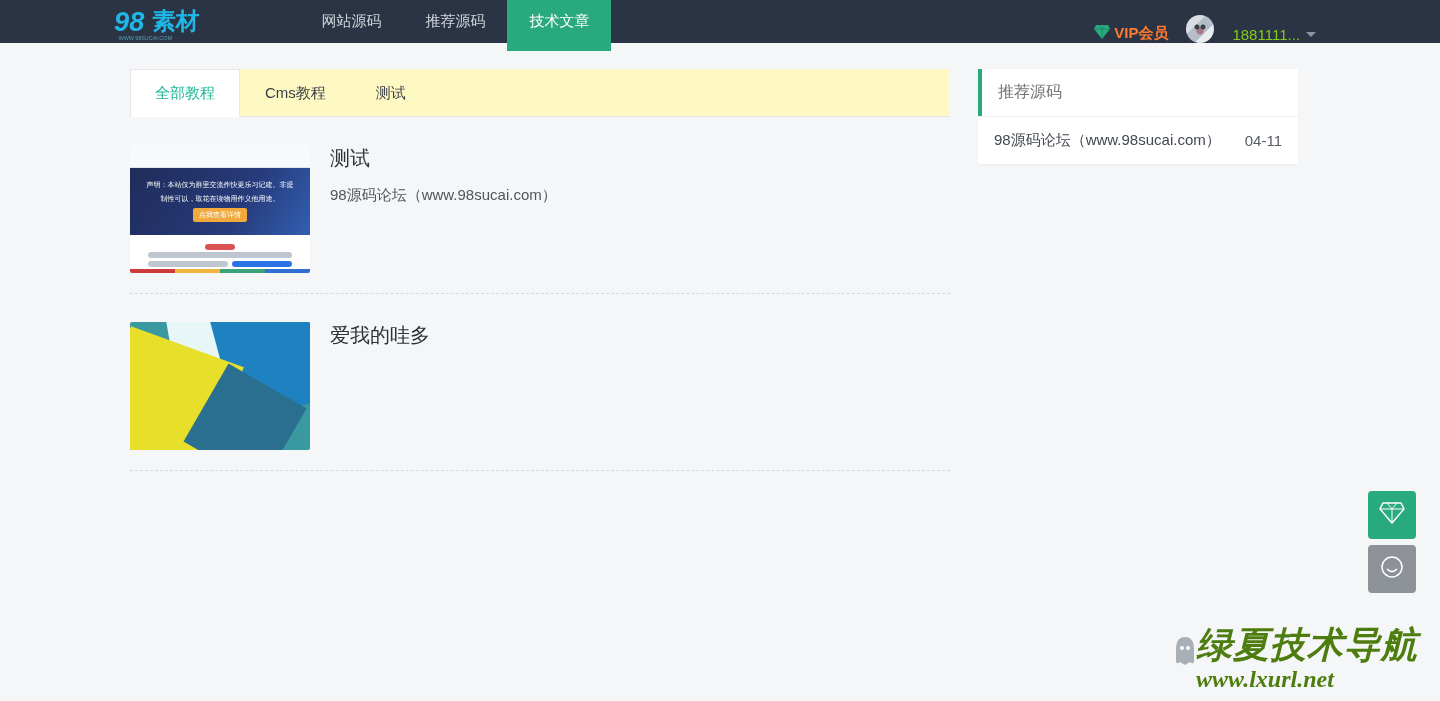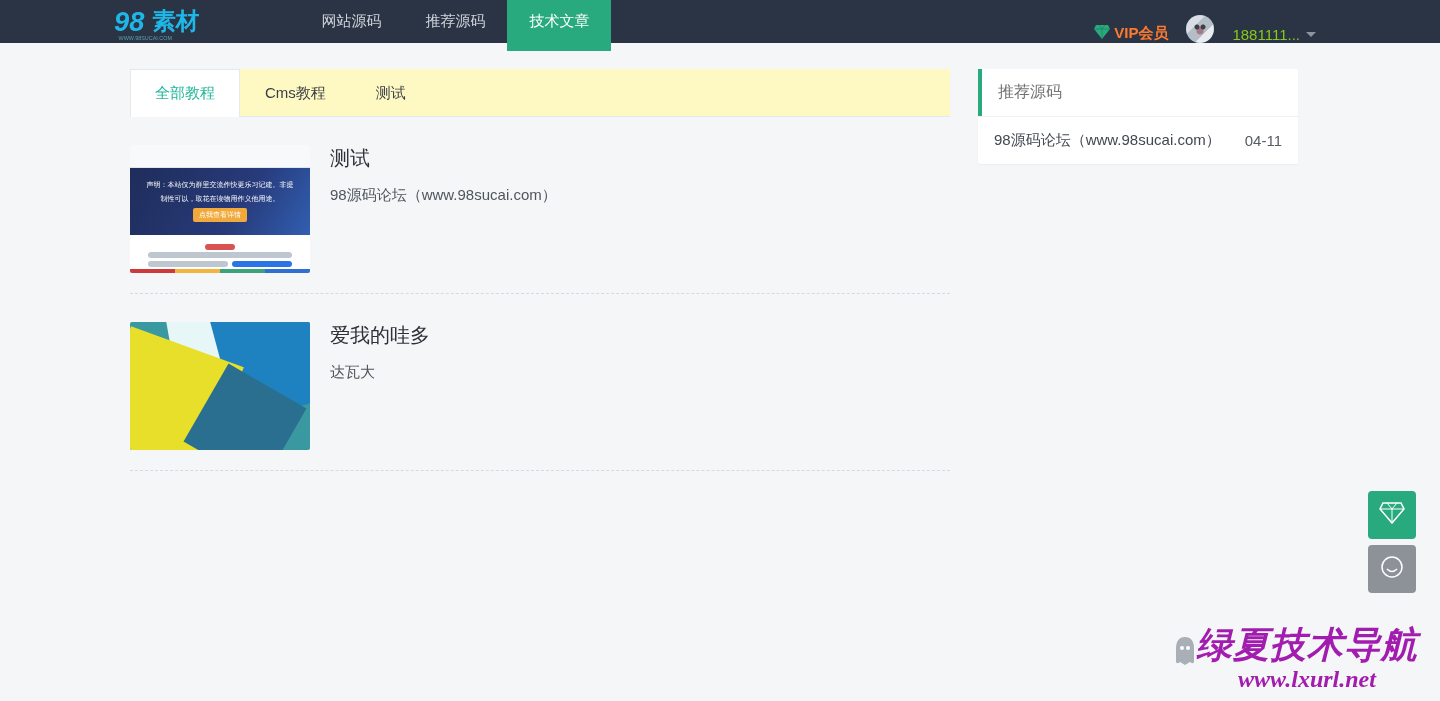--- a/index.html
+++ b/index.html
@@ -270,23 +270,23 @@
     border-radius: 4px;
     cursor: pointer;
   }
   .float-btn.green { background: #29a97e; }
   .float-btn.grey { background: #8d9299; }
 
   
   .watermark {
     position: absolute;
     right: 22px; bottom: 8px;
-    text-align: center;
+    text-align: left;
     font-family: "SimHei", serif;
-    color: #a21caf;
+    color: #4d7c0f;
     pointer-events: none;
   }
   .watermark .wm1{
     font-size: 36px; font-weight: 900; font-style: italic;
     letter-spacing: 1px;
   }
   .watermark .wm2{
     font-size: 24px; font-weight: 800; font-style: italic;
     margin-top:-4px;
   }
@@ -371,21 +371,20 @@
         <div class="thumb">
           <div class="thumb-inner2">
             <div class="shape3"></div>
             <div class="shape2"></div>
             <div class="shape1"></div>
             <div class="shape4"></div>
           </div>
         </div>
         <div class="article-body">
           <div class="article-title">爱我的哇多</div>
-          <div class="article-desc">达瓦大</div>
         </div>
       </div>
     </div>
   </div>
 
   <div class="sidebar">
     <div class="panel">
       <div class="panel-header">推荐源码</div>
       <div class="panel-row">
         <span>98源码论坛（www.98sucai.com）</span>

